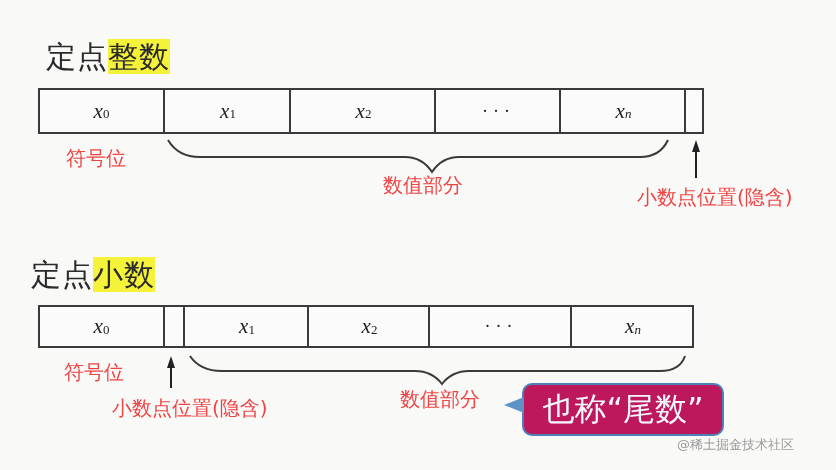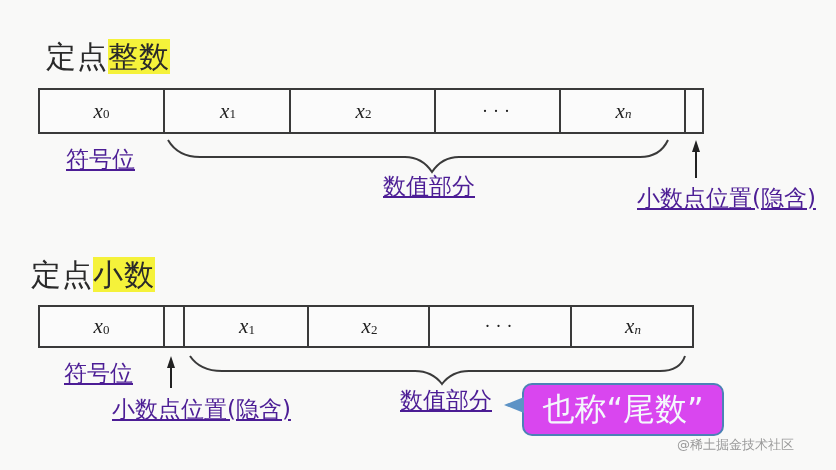--- a/index.html
+++ b/index.html
@@ -8,23 +8,23 @@
   .abs{position:absolute;}
   .title{font-size:30px;color:#2a2a2a;letter-spacing:1px;font-family:"DejaVu Sans","Liberation Sans",sans-serif;line-height:1;}
   .title .hl{background:#f5f23a;}
   .box{position:absolute;border:2px solid #3a3a3a;box-sizing:border-box;background:#fbfbfb;}
   .cell{position:absolute;top:0;bottom:0;border-left:2px solid #3a3a3a;display:flex;align-items:center;justify-content:center;
         font-style:italic;font-size:21px;color:#222;font-family:"Liberation Serif","DejaVu Serif",serif;}
   .cell.first{border-left:none;}
   .cell sub{font-size:13px;font-style:normal;position:relative;top:3px;}
   .cell sub.it{font-style:italic;}
   .dots{font-style:normal;letter-spacing:5px;font-size:18px;}
-  .label{font-size:23px;color:#4c1d95;font-family:"DejaVu Sans","Liberation Sans",sans-serif;line-height:1;text-decoration:underline;}
+  .label{font-size:20px;color:#ef4444;font-family:"DejaVu Sans","Liberation Sans",sans-serif;line-height:1;}
   svg.brace{position:absolute;overflow:visible;}
-  .callout{position:absolute;background:#d946ef;border:2px solid #4c82b6;border-radius:10px;color:#f4f8fc;
+  .callout{position:absolute;background:#be185d;border:2px solid #4c82b6;border-radius:10px;color:#f4f8fc;
            font-size:32px;font-family:"DejaVu Sans","Liberation Sans",sans-serif;display:flex;align-items:center;justify-content:center;box-sizing:border-box;}
   .callout:before{content:"";position:absolute;left:-20px;top:12px;border-style:solid;border-width:8px 20px 8px 0;border-color:transparent #5d93c6 transparent transparent;}
   .watermark{font-size:13px;color:#9a9a9a;font-family:"DejaVu Sans","Liberation Sans",sans-serif;margin-left:12px;}
 </style>
 </head>
 <body>
 
 <div class="abs title" style="left:46px;top:42px;">
   <span>定点</span><span class="hl">整数</span>
 </div>

